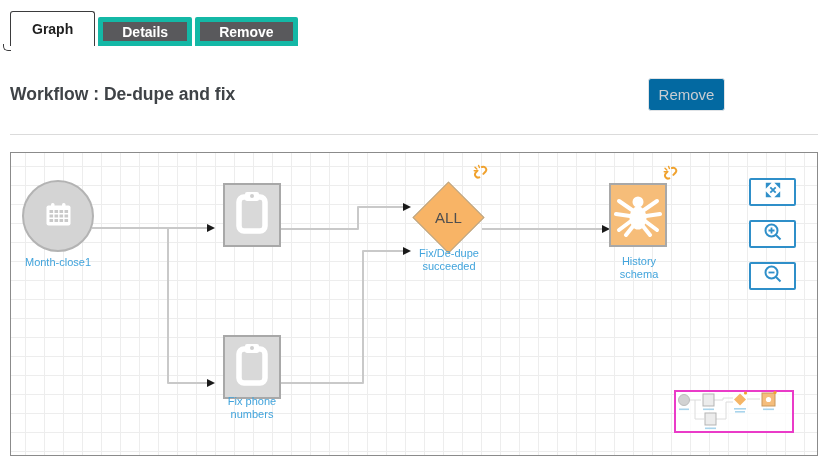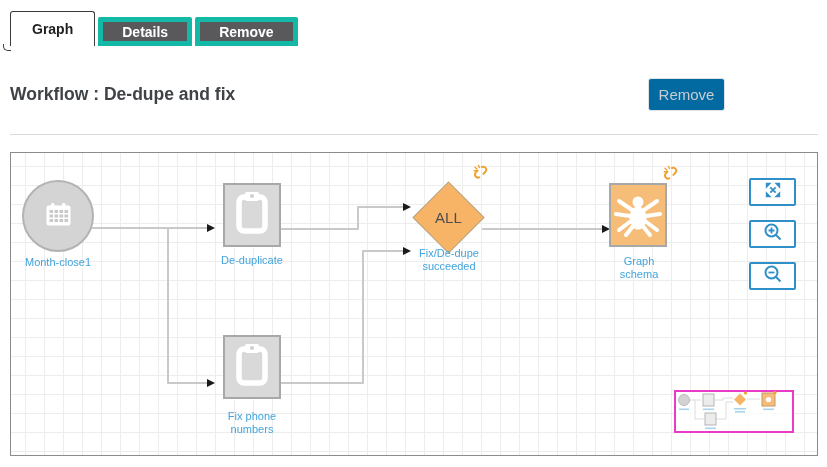--- a/index.html
+++ b/index.html
@@ -34,21 +34,21 @@
   .node-square { width:58px; height:64px; background:#d9d9d9; border:2px solid #a8a8a8; }
   .node-dedupe { left:212px; top:30px; }
   .node-fixphone { left:212px; top:182px; }
   .node-orange { left:598px; top:30px; background:#f6bd79; }
   .node-diamond { left:412px; top:39px; width:51px; height:51px; background:#f8b466; border:1px solid #b5a78c; transform:rotate(45deg); }
   .diamond-text { transform:rotate(-45deg); font-size:15px; color:#4f4f4f; }
 
   .node-label { position:absolute; text-align:center; color:#42a4dc; font-size:11px; line-height:1.22; }
   .lbl-trigger  { left:-11px; top:103px; width:116px; }
   .lbl-dedupe   { left:191px; top:101px; width:100px; }
-  .lbl-fixphone { left:207px; top:257px; width:68px; }
+  .lbl-fixphone { left:207px; top:242px; width:68px; }
   .lbl-decision { left:392px; top:94px; width:92px; }
   .lbl-update   { left:593px; top:102px; width:70px; }
 
   .badge { position:absolute; width:15px; height:16px; }
   .badge-decision { left:462px; top:11px; }
   .badge-update   { left:652px; top:12px; }
 
   .zoom-btn { position:absolute; left:738px; width:47px; height:28px; background:#fff; border:2px solid #2f8fc9; border-radius:2px; display:flex; align-items:center; justify-content:center; cursor:pointer; }
   .zb-fit { top:25px; } .zb-in { top:67px; } .zb-out { top:109px; }
 
@@ -118,21 +118,20 @@
 
     <div class="node node-square node-dedupe">
       <span>
         <svg width="40" height="46" viewBox="0 0 40 46">
           <rect x="7" y="7" width="26" height="34" rx="5" fill="none" stroke="#fff" stroke-width="5.5"></rect>
           <rect x="13" y="2" width="14" height="9" rx="2" fill="#fff"></rect>
           <circle cx="20" cy="6" r="2" fill="#cfcfcf"></circle>
         </svg>
       </span>
     </div>
-    <div class="node-label lbl-dedupe">De-duplicate</div>
 
     <div class="node node-square node-fixphone">
       <span>
         <svg width="40" height="46" viewBox="0 0 40 46">
           <rect x="7" y="7" width="26" height="34" rx="5" fill="none" stroke="#fff" stroke-width="5.5"></rect>
           <rect x="13" y="2" width="14" height="9" rx="2" fill="#fff"></rect>
           <circle cx="20" cy="6" r="2" fill="#cfcfcf"></circle>
         </svg>
       </span>
     </div>
@@ -161,21 +160,21 @@
             <path d="M30 21 L43 12"></path>
               <path d="M32 27 L46 25"></path>
               <path d="M31 32 L43 41"></path>
               <path d="M28 36 L36 46"></path>
           </g>
           <circle cx="24" cy="13" r="5.5" fill="#fff"></circle>
           <ellipse cx="24" cy="29" rx="8.5" ry="11.5" fill="#fff"></ellipse>
         </svg>
       </span>
     </div>
-    <div class="node-label lbl-update">Graph schema</div>
+    <div class="node-label lbl-update">History schema</div>
     <span class="badge badge-update">
       <svg width="15" height="16" viewBox="0 0 15 16" fill="none" stroke="#f0a22e" stroke-width="2" stroke-linecap="round">
         <path d="M9 3 a3 3 0 0 1 3.4 4.8 l-2 2.1"></path>
         <path d="M6.3 13.3 a3 3 0 0 1 -3.6 -4.6 l1.8 -2"></path>
         <path d="M2 3.2 l1.8 1.8 M5.6 1.4 l.8 2.2 M1.2 6.8 h2.3" stroke-width="1.4"></path>
       </svg>
     </span>
 
     <div class="zoom-btn zb-fit">
       <span>

